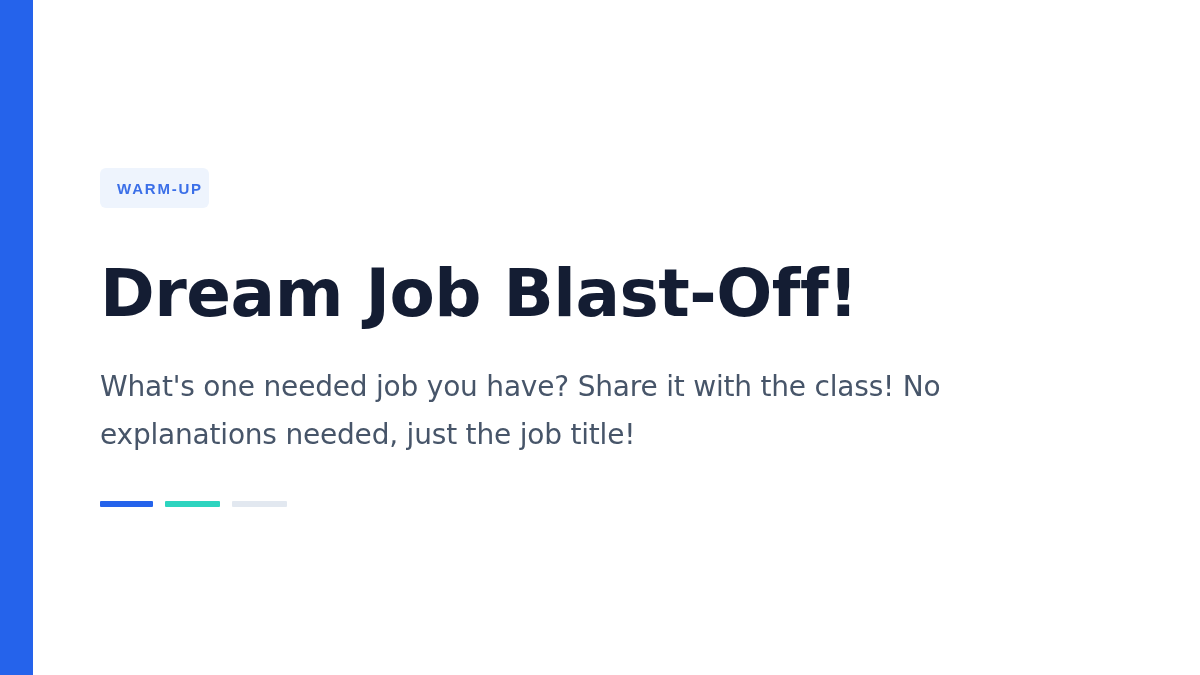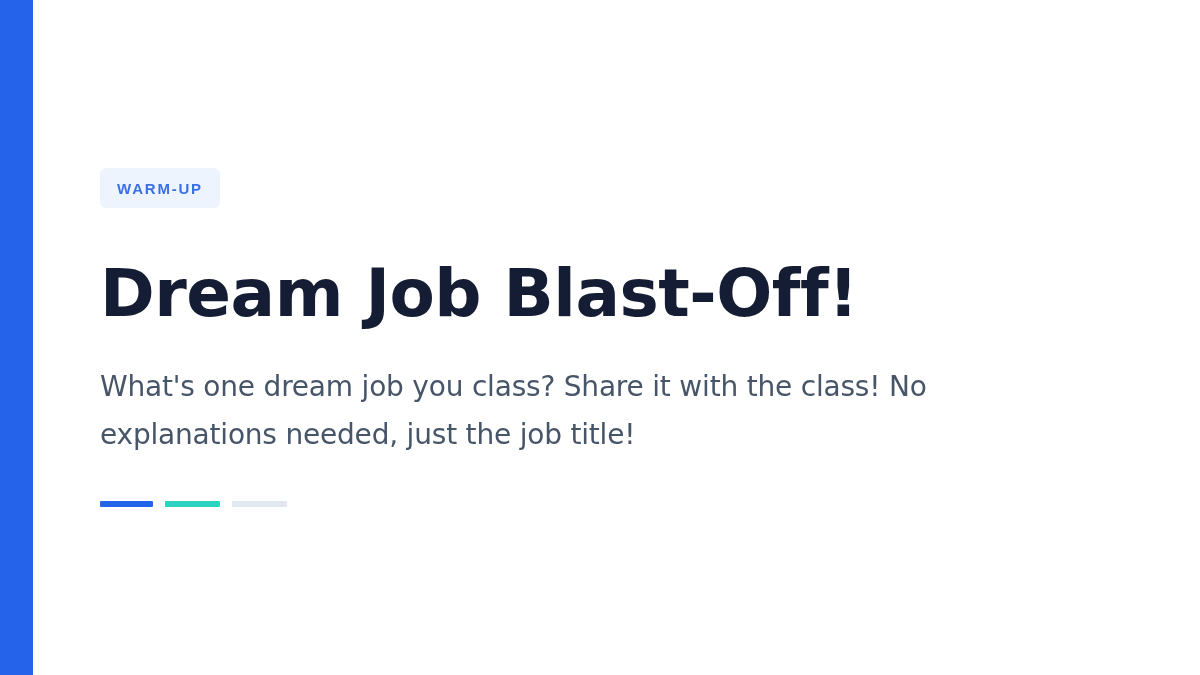--- a/index.html
+++ b/index.html
@@ -31,21 +31,21 @@
   }
   .badge {
     display:inline-block;
     background:#eef4fd;
     color:#3b6fe8;
     font-family:"Liberation Sans", sans-serif;
     font-size:15px;
     font-weight:bold;
     letter-spacing:1.8px;
     line-height:1;
-    padding:13px 17px 12px 17px;
+    padding:13px 6px 12px 17px;
     border-radius:6px;
     white-space:nowrap;
   }
   .title {
     margin-top:52px;
     font-family:"DejaVu Sans", sans-serif;
     font-size:66px;
     font-weight:bold;
     letter-spacing:-0.5px;
     color:#141d33;
@@ -79,21 +79,21 @@
 <div class="slide">
 
   <div class="accent-stripe" style="background: rgb(37, 99, 235);"></div>
 
   <div class="content">
 
     <div class="badge" style="background: rgb(238, 244, 253); color: rgb(59, 111, 232);">WARM-UP</div>
 
     <h1 class="title" style="color: rgb(20, 29, 51);">Dream Job Blast-Off!</h1>
 
-    <p class="body-text" style="color: rgb(71, 85, 105);">What's one dream job you class? Share it with the class! No explanations needed, just the job title!</p>
+    <p class="body-text" style="color: rgb(71, 85, 105);">What's one needed job you have? Share it with the class! No explanations needed, just the job title!</p>
 
     <div class="bars">
       <span class="bar bar-1" style="background: rgb(37, 99, 235);"></span>
       <span class="bar bar-2" style="background: rgb(45, 212, 191);"></span>
       <span class="bar bar-3" style="background: rgb(226, 232, 240);"></span>
     </div>
 
   </div>
 </div>
 

